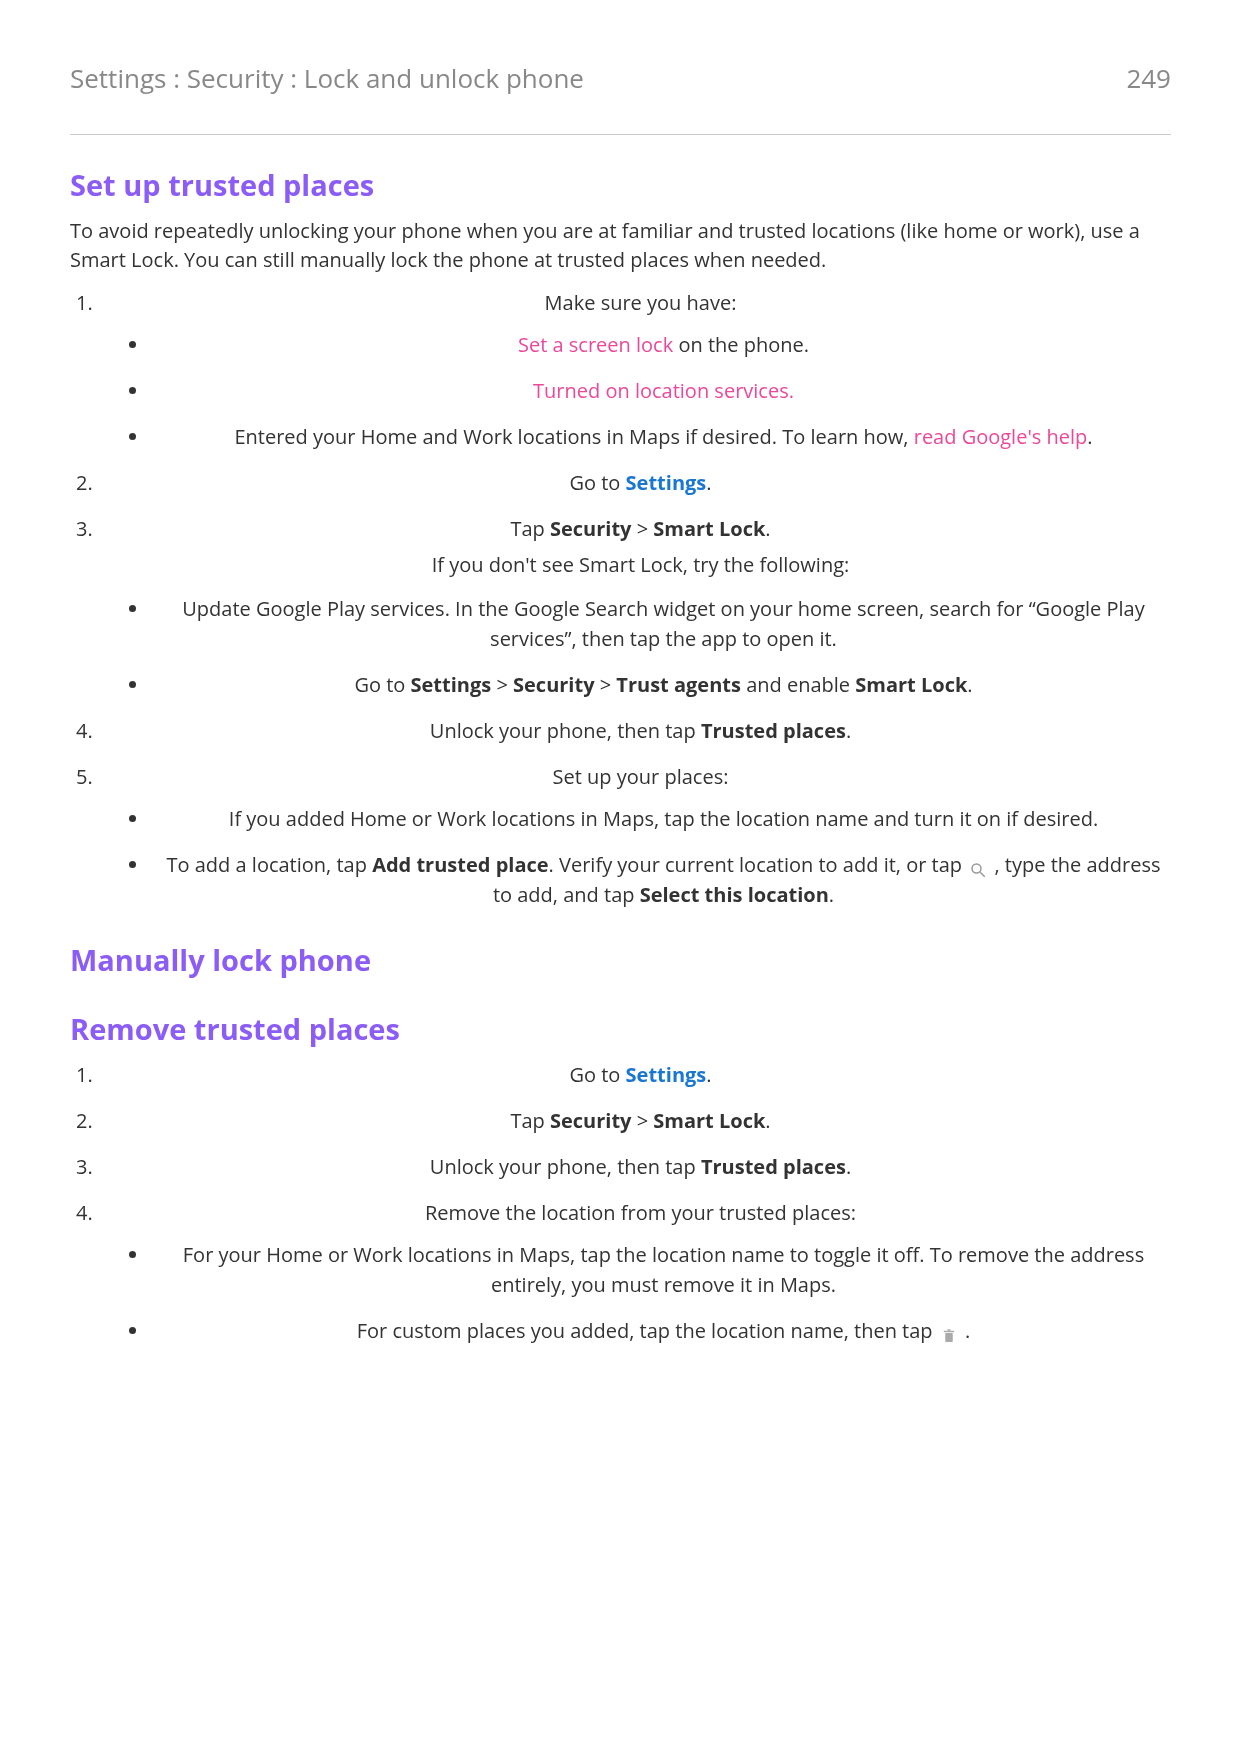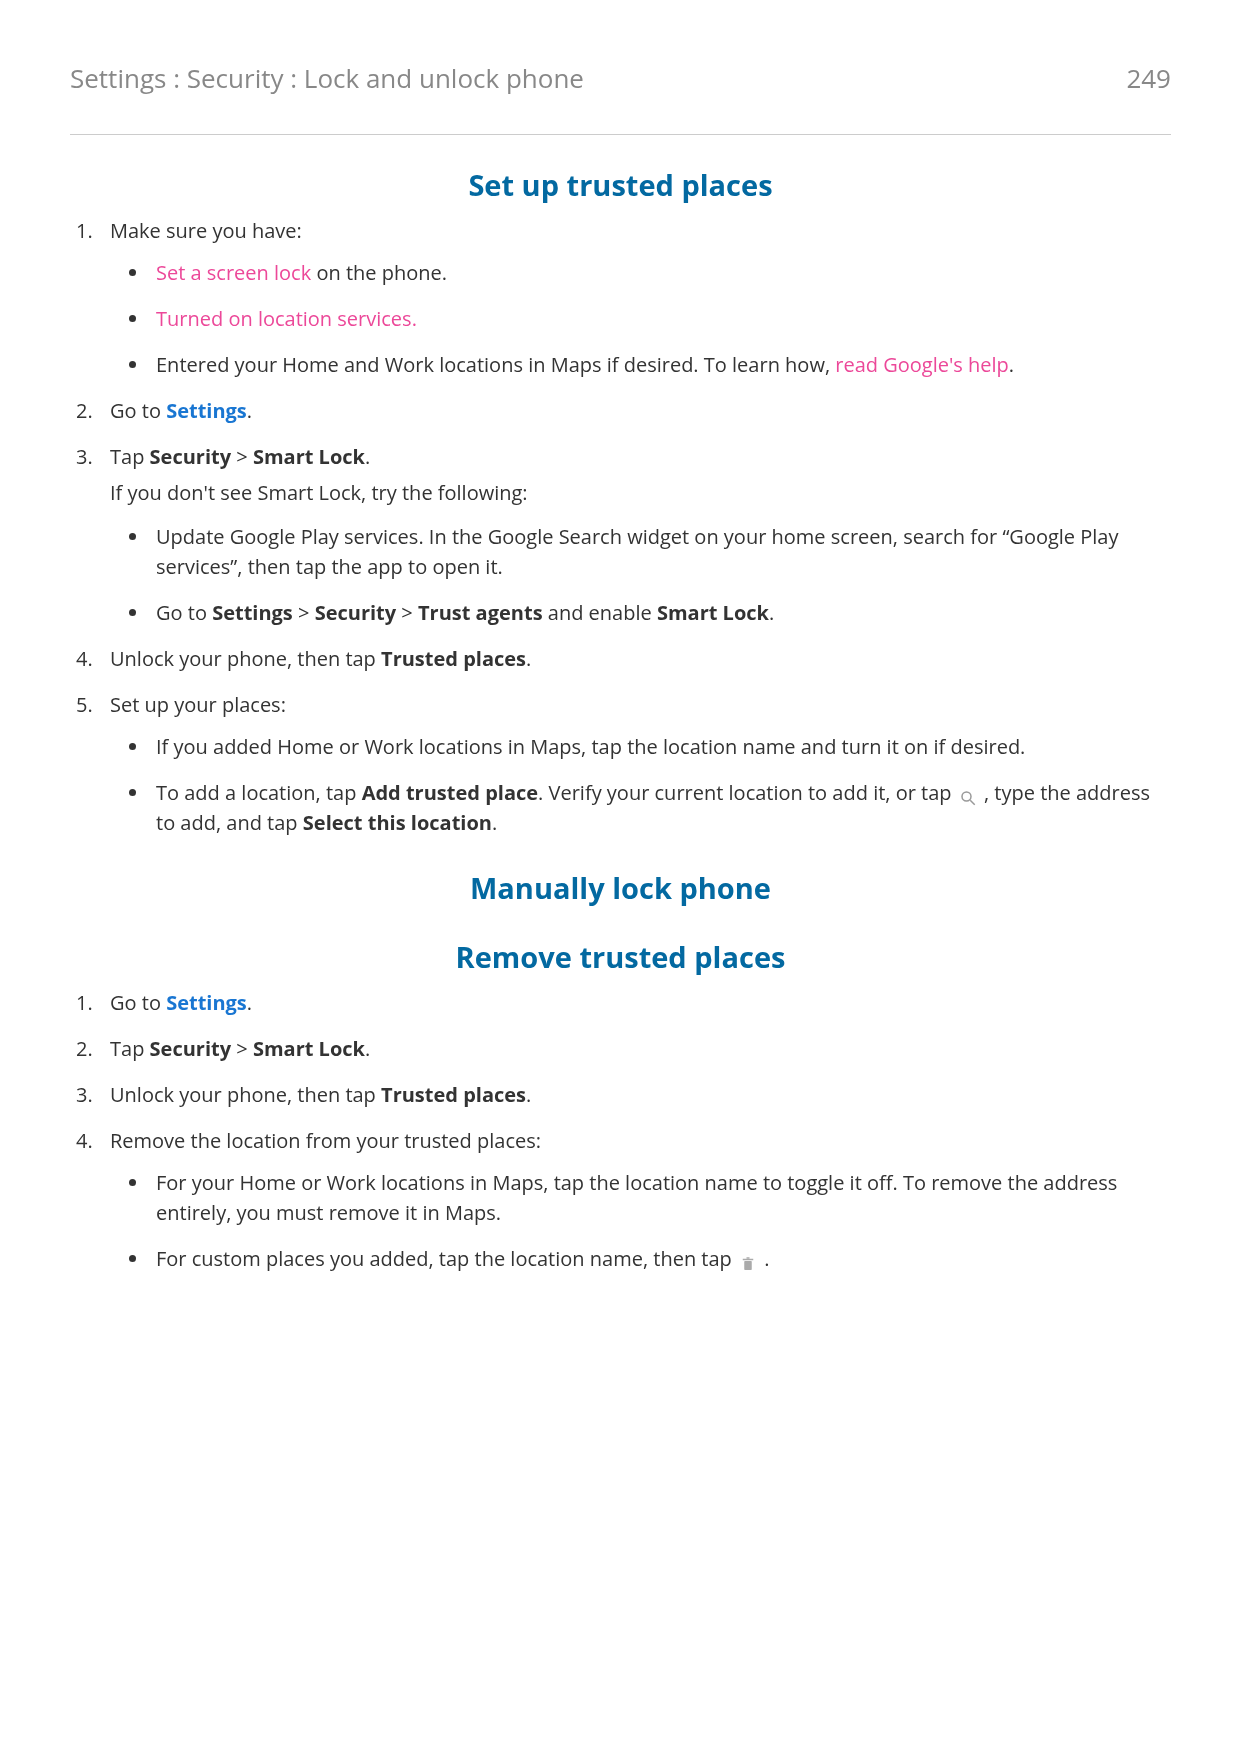--- a/index.html
+++ b/index.html
@@ -29,32 +29,32 @@
   h1.title {
     font-size: 38px;
     font-weight: 700;
     margin: 48px 0 30px 0;
     color: #222;
   }
   h2.section {
     font-size: 29px;
     font-weight: 700;
     margin: 30px 0 12px 0;
-    color: #0369a1;
-    text-align: center;
+    color: #8b5cf6;
   }
   p.para {
     font-size: 20px;
     line-height: 1.45;
     margin: 8px 0 14px 0;
     color: #333;
   }
   ol {
     padding-left: 28px;
     margin: 10px 0;
+    text-align: center;
   }
   ol > li {
     font-size: 20px;
     line-height: 1.5;
     margin-bottom: 16px;
     padding-left: 12px;
   }
   ul.sub {
     list-style: disc;
     padding-left: 40px;
@@ -98,20 +98,21 @@
 
 <div class="page">
 
   <div class="header-row">
     <span>Settings : Security : Lock and unlock phone</span>
     <span>249</span>
   </div>
 
 
   <h2 class="section">Set up trusted places</h2>
+  <p class="para">To avoid repeatedly unlocking your phone when you are at familiar and trusted locations (like home or work), use a Smart Lock. You can still manually lock the phone at trusted places when needed.</p>
 
   <ol>
     <li>
       <span>Make sure you have:</span>
       <ul class="sub">
         <li>
           <span class="link">Set a screen lock</span><span> on the phone.</span>
         </li>
         <li>
           <span class="link">Turned on location services.</span>

